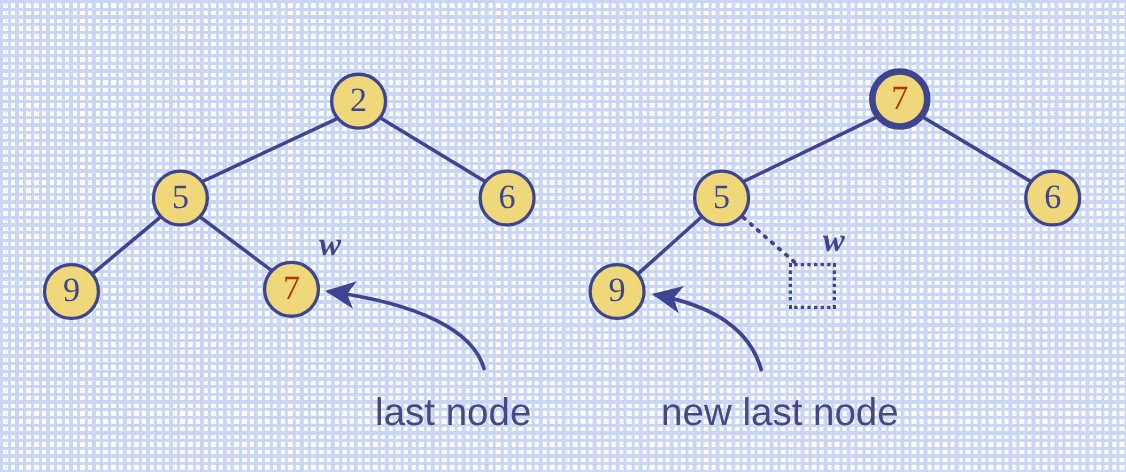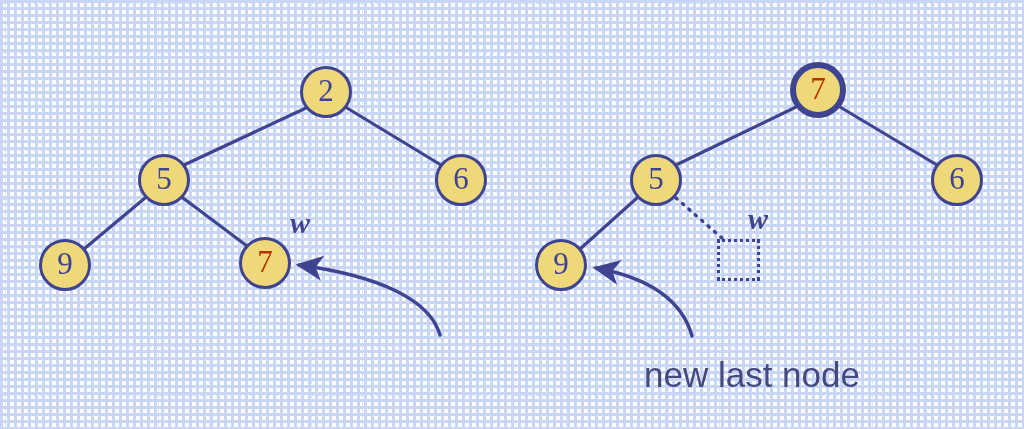--- a/index.html
+++ b/index.html
@@ -141,20 +141,21 @@
   <div class="node" style="left:39px; top:239px; width:52px; height:52px;">
     <span class="node-label">9</span>
   </div>
 
   <div class="node" style="left:239px; top:237px; width:52px; height:52px;">
     <span class="node-label accent">7</span>
   </div>
 
   <div class="wlabel" style="left:290px; top:206px;">w</div>
 
+  <div class="caption" style="left:341px; top:355px;">last node</div>
 
   <div class="node highlight" style="left:790px; top:62px; width:56px; height:56px;">
     <span class="node-label accent">7</span>
   </div>
 
   <div class="node" style="left:630px; top:154px; width:52px; height:52px;">
     <span class="node-label">5</span>
   </div>
 
   <div class="node" style="left:931px; top:154px; width:52px; height:52px;">
@@ -162,15 +163,15 @@
   </div>
 
   <div class="node" style="left:535px; top:239px; width:52px; height:52px;">
     <span class="node-label">9</span>
   </div>
 
   <div class="ghost-box" style="left:717px; top:239px; width:43px; height:42px;"></div>
 
   <div class="wlabel" style="left:748px; top:202px;">w</div>
 
-  <div class="caption" style="left:601px; top:355px;margin-left:43px;">new last node</div>
+  <div class="caption" style="left:601px; top:355px;">new last node</div>
 
 </div>
 
 </body></html>

